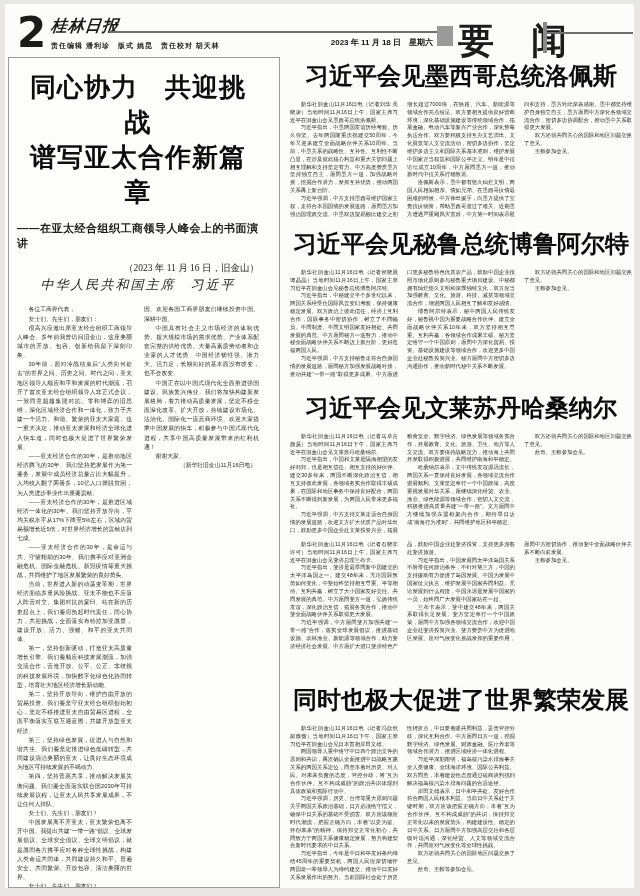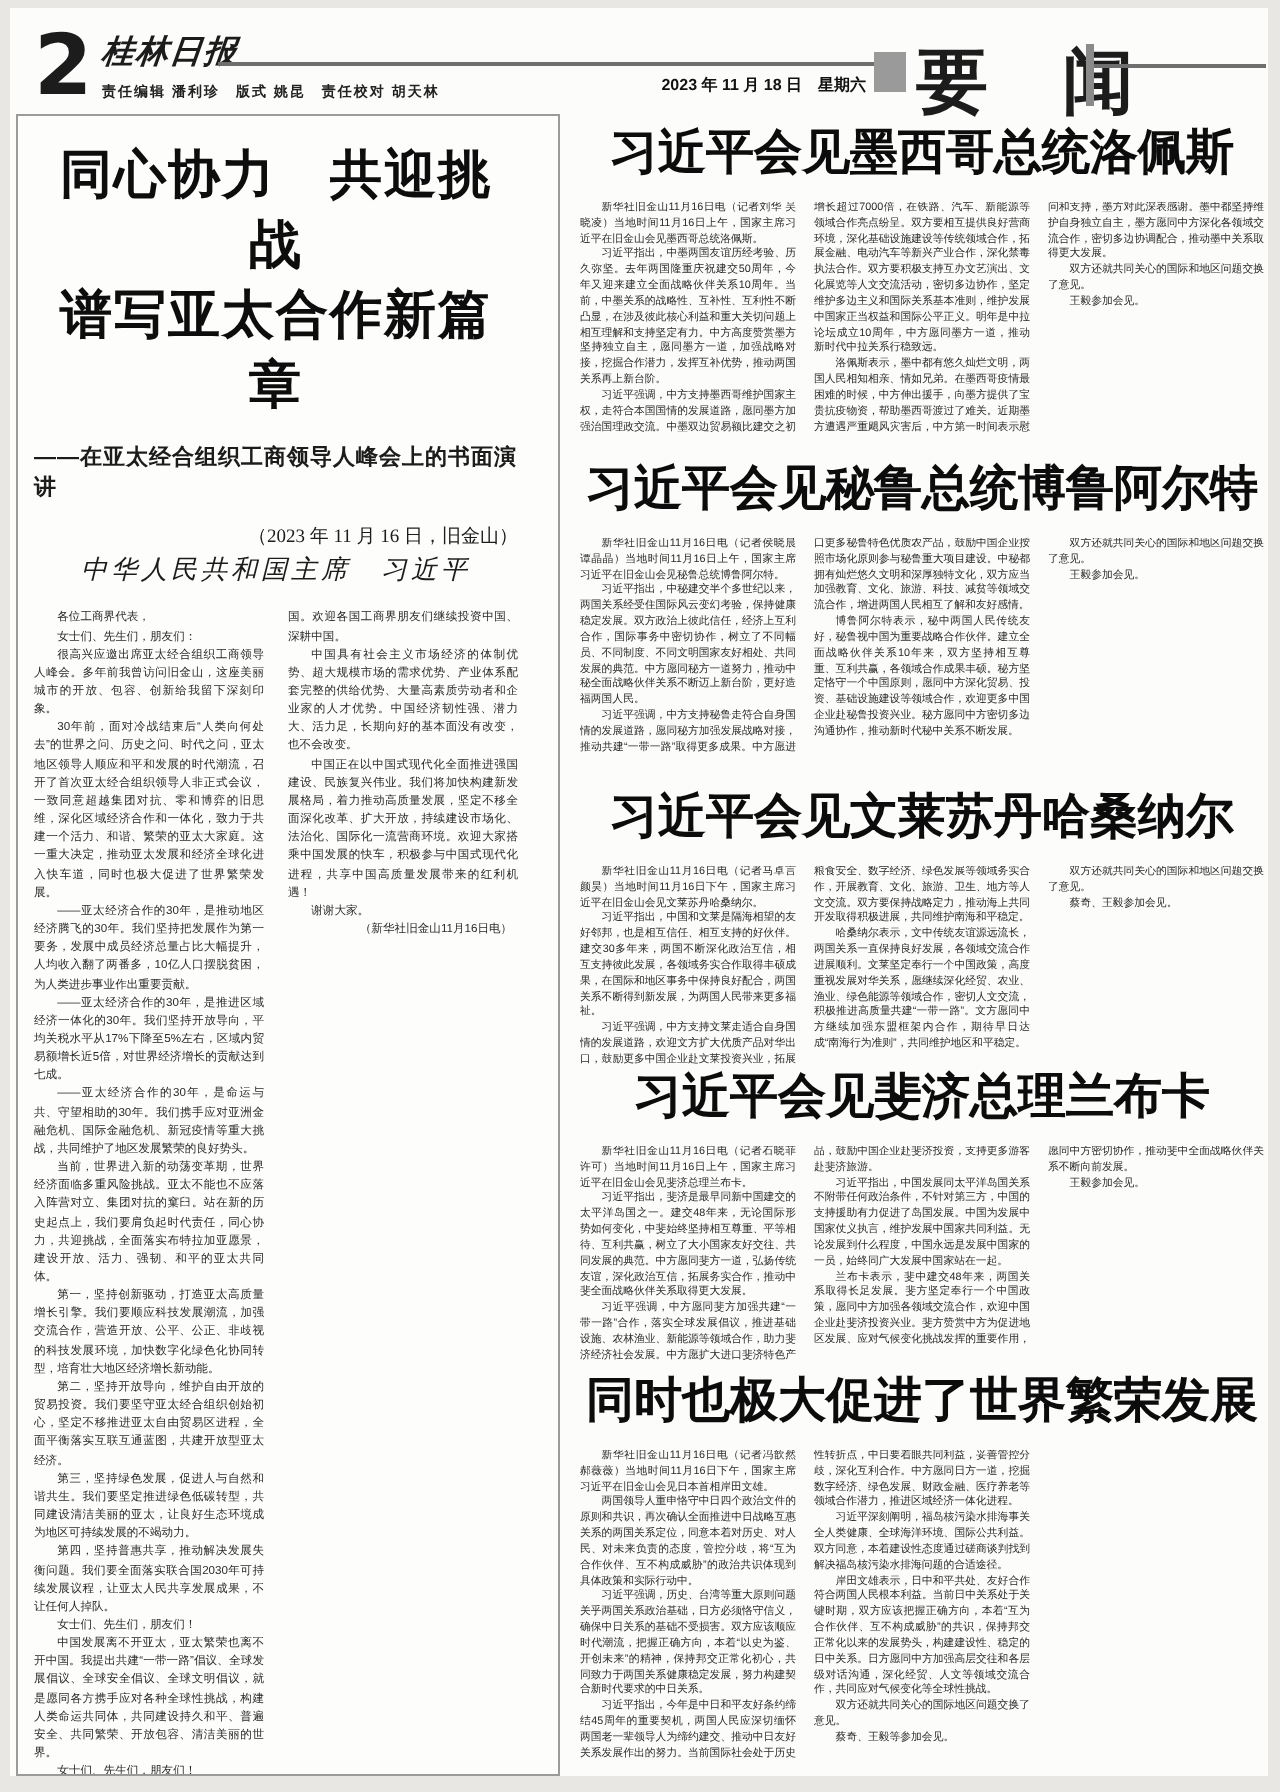--- a/index.html
+++ b/index.html
@@ -173,21 +173,20 @@
         <p>新华社旧金山11月16日电（记者马卓言 颜昊）当地时间11月16日下午，国家主席习近平在旧金山会见文莱苏丹哈桑纳尔。</p>
         <p>习近平指出，中国和文莱是隔海相望的友好邻邦，也是相互信任、相互支持的好伙伴。建交30多年来，两国不断深化政治互信，相互支持彼此发展，各领域务实合作取得丰硕成果，在国际和地区事务中保持良好配合，两国关系不断得到新发展，为两国人民带来更多福祉。</p>
         <p>习近平强调，中方支持文莱走适合自身国情的发展道路，欢迎文方扩大优质产品对华出口，鼓励更多中国企业赴文莱投资兴业，拓展粮食安全、数字经济、绿色发展等领域务实合作，开展教育、文化、旅游、卫生、地方等人文交流。双方要保持战略定力，推动海上共同开发取得积极进展，共同维护南海和平稳定。</p>
         <p>哈桑纳尔表示，文中传统友谊源远流长，两国关系一直保持良好发展，各领域交流合作进展顺利。文莱坚定奉行一个中国政策，高度重视发展对华关系，愿继续深化经贸、农业、渔业、绿色能源等领域合作，密切人文交流，积极推进高质量共建“一带一路”。文方愿同中方继续加强东盟框架内合作，期待早日达成“南海行为准则”，共同维护地区和平稳定。</p>
         <p>双方还就共同关心的国际和地区问题交换了意见。</p>
         <p>蔡奇、王毅参加会见。</p>
       </div>
   </div>
 
   <div class="news" id="a4">
-    <div class="news-title">习近平会见斐济总理兰布卡</div>
     <div class="news-body">
         <p>新华社旧金山11月16日电（记者石晓菲 许可）当地时间11月16日上午，国家主席习近平在旧金山会见斐济总理兰布卡。</p>
         <p>习近平指出，斐济是最早同新中国建交的太平洋岛国之一。建交48年来，无论国际形势如何变化，中斐始终坚持相互尊重、平等相待、互利共赢，树立了大小国家友好交往、共同发展的典范。中方愿同斐方一道，弘扬传统友谊，深化政治互信，拓展务实合作，推动中斐全面战略伙伴关系取得更大发展。</p>
         <p>习近平强调，中方愿同斐方加强共建“一带一路”合作，落实全球发展倡议，推进基础设施、农林渔业、新能源等领域合作，助力斐济经济社会发展。中方愿扩大进口斐济特色产品，鼓励中国企业赴斐济投资，支持更多游客赴斐济旅游。</p>
         <p>习近平指出，中国发展同太平洋岛国关系不附带任何政治条件，不针对第三方，中国的支持援助有力促进了岛国发展。中国为发展中国家仗义执言，维护发展中国家共同利益。无论发展到什么程度，中国永远是发展中国家的一员，始终同广大发展中国家站在一起。</p>
         <p>兰布卡表示，斐中建交48年来，两国关系取得长足发展。斐方坚定奉行一个中国政策，愿同中方加强各领域交流合作，欢迎中国企业赴斐济投资兴业。斐方赞赏中方为促进地区发展、应对气候变化挑战发挥的重要作用，愿同中方密切协作，推动斐中全面战略伙伴关系不断向前发展。</p>
         <p>王毅参加会见。</p>
       </div>
   </div>
 

